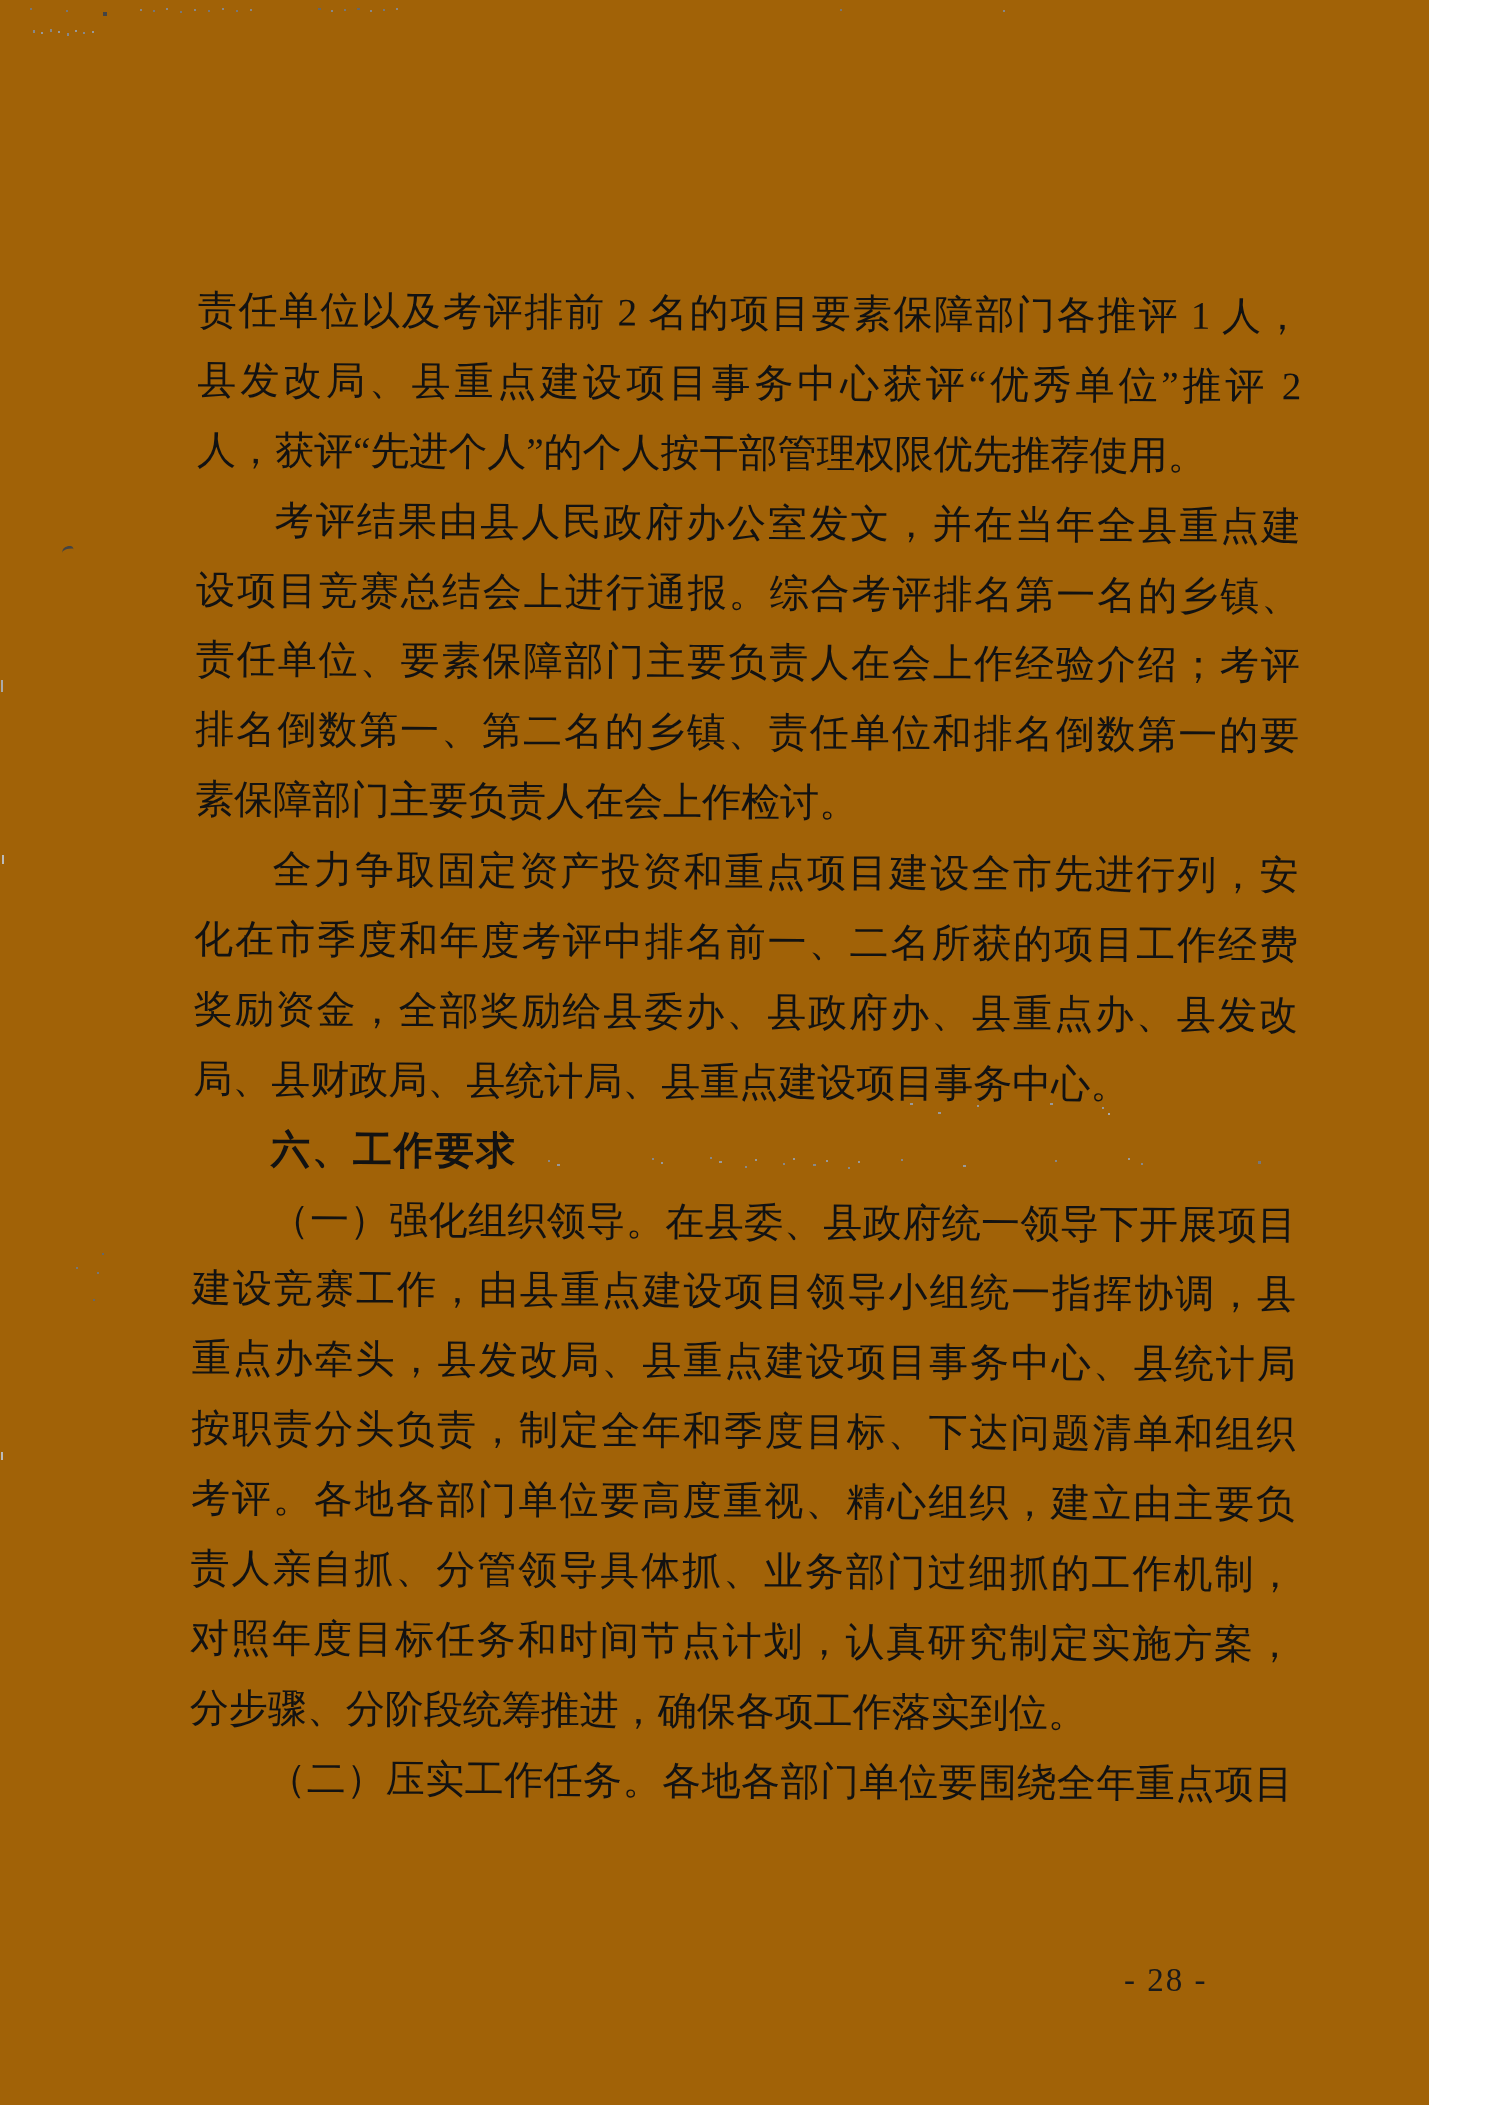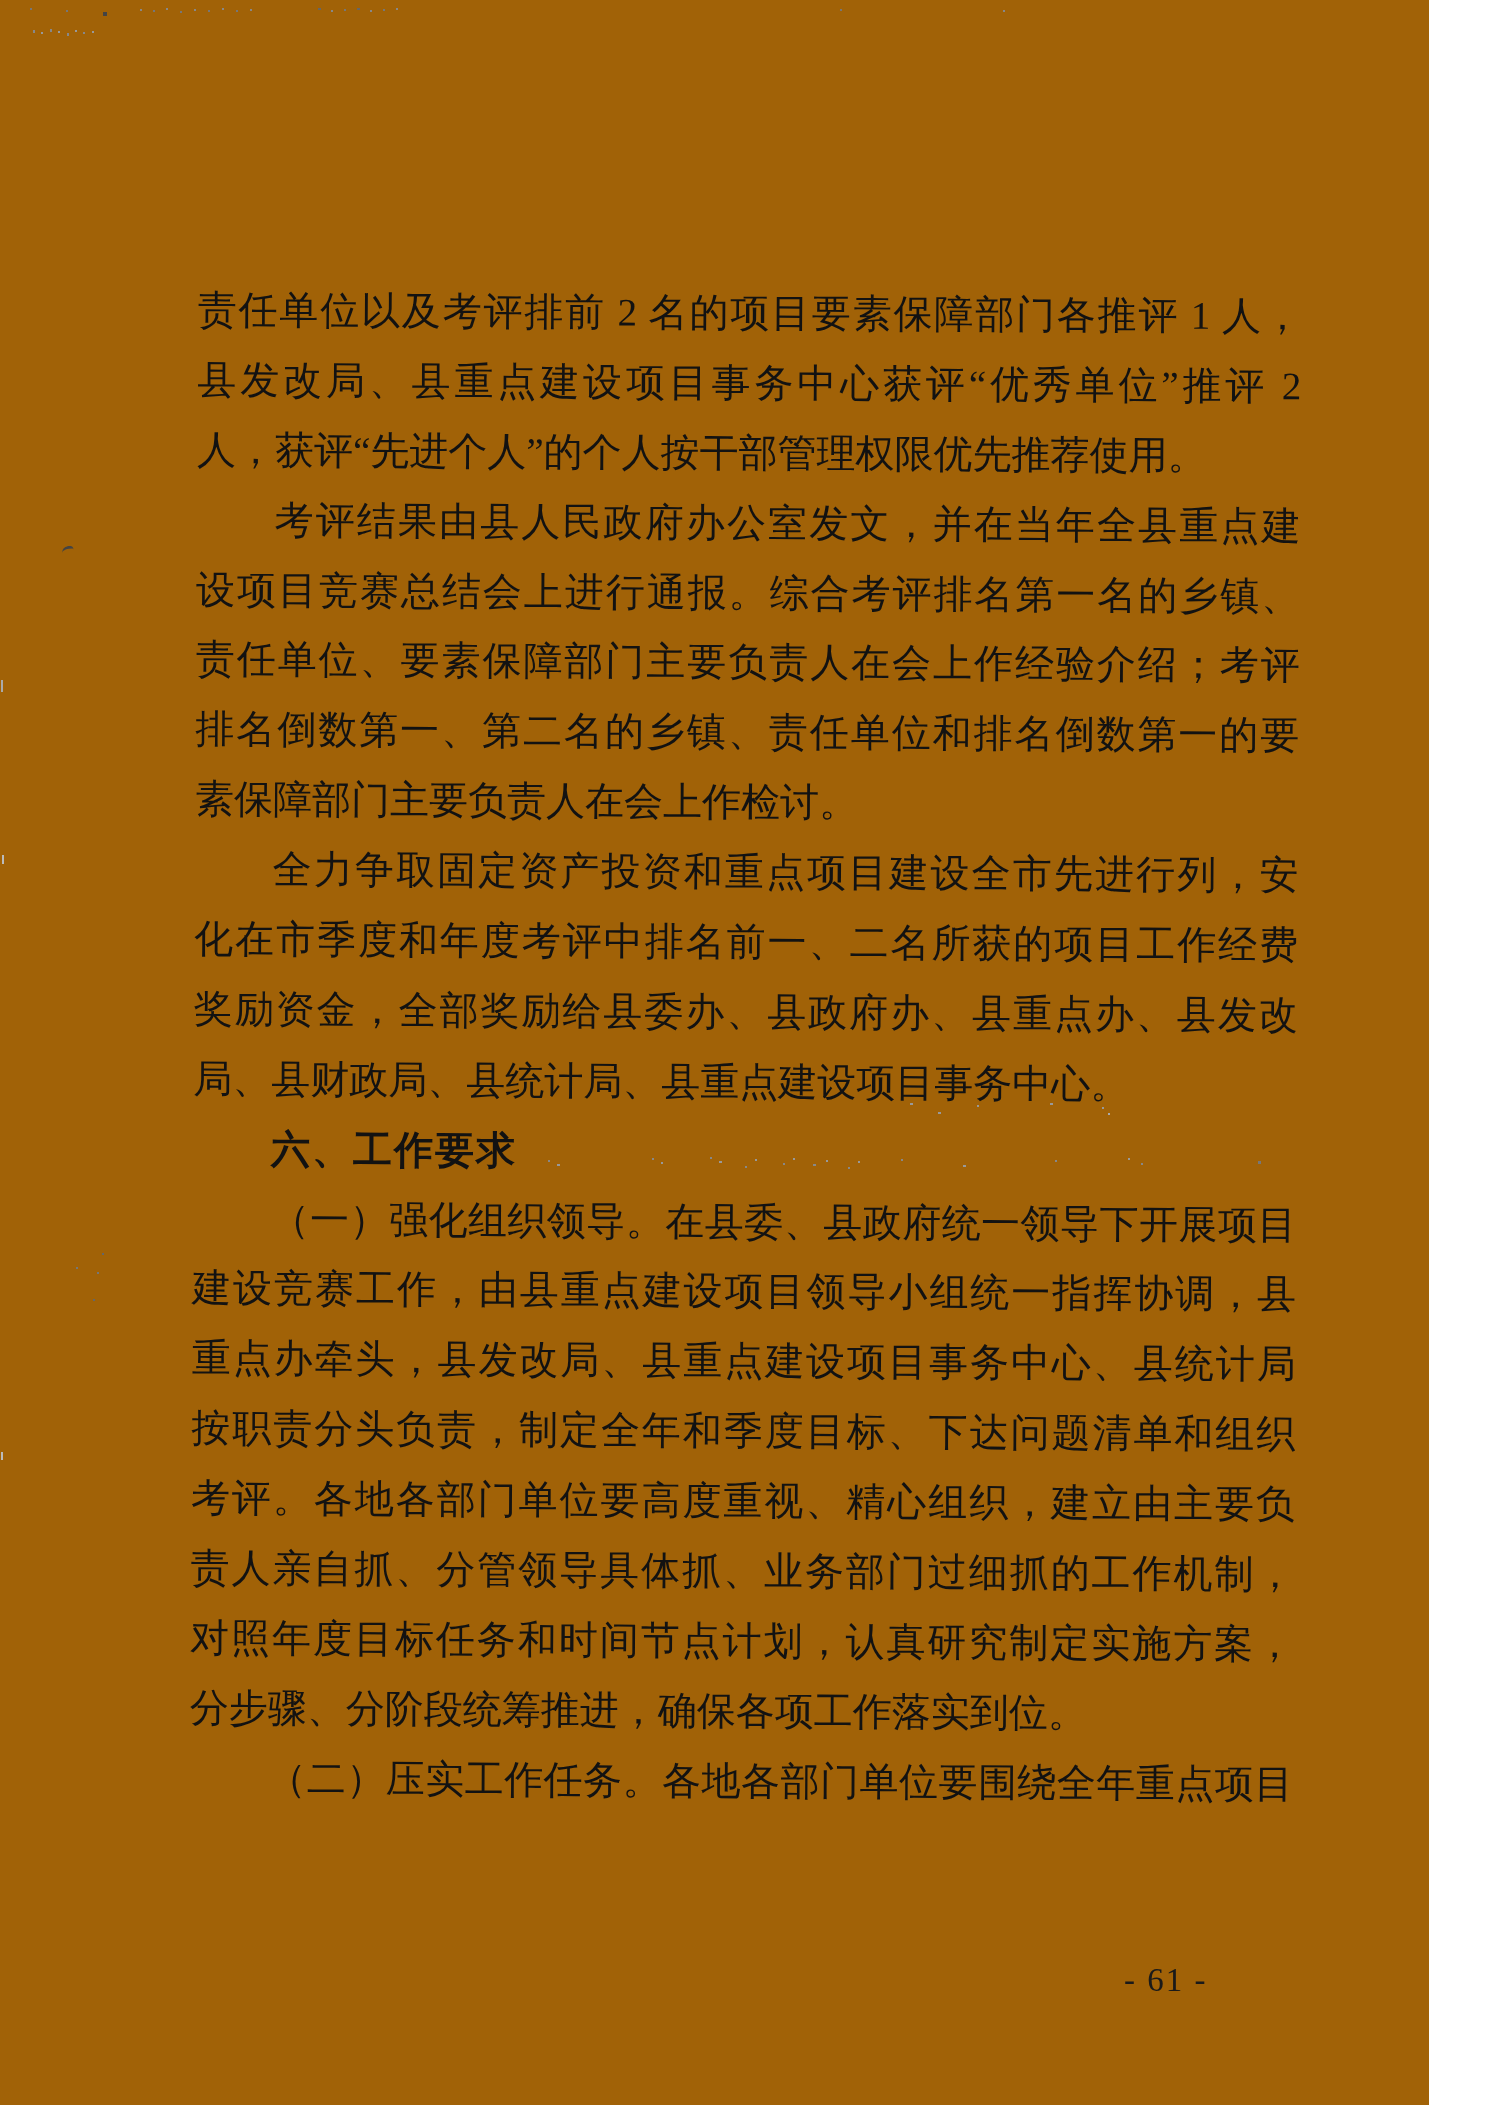--- a/index.html
+++ b/index.html
@@ -73,21 +73,21 @@
       <div class="line fill indent">（一）强化组织领导。在县委、县政府统一领导下开展项目</div>
       <div class="line fill">建设竞赛工作，由县重点建设项目领导小组统一指挥协调，县</div>
       <div class="line fill">重点办牵头，县发改局、县重点建设项目事务中心、县统计局</div>
       <div class="line fill">按职责分头负责，制定全年和季度目标、下达问题清单和组织</div>
       <div class="line fill">考评。各地各部门单位要高度重视、精心组织，建立由主要负</div>
       <div class="line fill">责人亲自抓、分管领导具体抓、业务部门过细抓的工作机制，</div>
       <div class="line fill">对照年度目标任务和时间节点计划，认真研究制定实施方案，</div>
       <div class="line">分步骤、分阶段统筹推进，确保各项工作落实到位。</div>
       <div class="line fill indent">（二）压实工作任务。各地各部门单位要围绕全年重点项目</div>
     </div>
-  <div class="page-number">- 61 -</div>
+  <div class="page-number">- 28 -</div>
   <div class="noise" id="noise">
     <div class="squiggle"></div>
   <div class="speck" style="left: 30px; top: 8px; width: 2px; height: 2px; background: rgb(119, 119, 119);"></div>
       <div class="speck" style="left: 66px; top: 10px; width: 2px; height: 2px; background: rgb(119, 119, 119);"></div>
       <div class="speck" style="left: 103px; top: 12px; width: 4px; height: 4px; background: rgb(68, 68, 68);"></div>
       <div class="speck" style="left: 140px; top: 9px; width: 2px; height: 2px; background: rgb(136, 136, 136);"></div>
       <div class="speck" style="left: 153px; top: 10px; width: 2px; height: 2px; background: rgb(119, 119, 119);"></div>
       <div class="speck" style="left: 166px; top: 8px; width: 2px; height: 2px; background: rgb(136, 136, 136);"></div>
       <div class="speck" style="left: 180px; top: 11px; width: 2px; height: 2px; background: rgb(119, 119, 119);"></div>
       <div class="speck" style="left: 194px; top: 9px; width: 2px; height: 2px; background: rgb(136, 136, 136);"></div>

